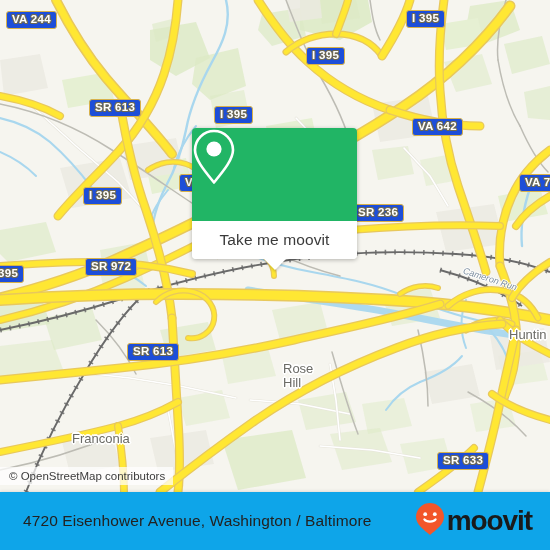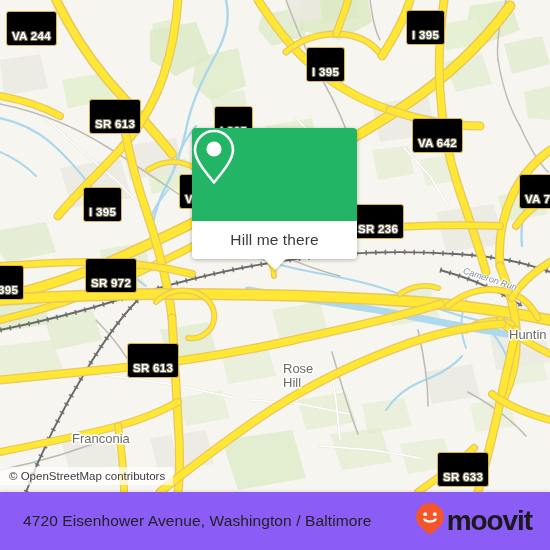--- a/index.html
+++ b/index.html
@@ -29,24 +29,24 @@
 
   .streamlabel{
     position:absolute;font-size:9px;color:#7d8fa0;font-style:italic;
     text-shadow:1px 0 #fff,-1px 0 #fff,0 1px #fff,0 -1px #fff;
     white-space:nowrap;
   }
 
   
   .shield{
     position:absolute;
-    background:#000000;
+    background:#1d4ed8;
     border:1.5px solid #d8b24a;
     border-radius:3px;
-    padding:18px 5px 2px 5px;
+    padding:1px 5px 2px 5px;
     font-size:11.5px;font-weight:bold;color:#ffffff;
     letter-spacing:.3px;
     text-shadow:
       1px 0 #6e6a55,-1px 0 #6e6a55,0 1px #6e6a55,0 -1px #6e6a55,
       .8px .8px #6e6a55,-.8px .8px #6e6a55,.8px -.8px #6e6a55,-.8px -.8px #6e6a55;
     white-space:nowrap;line-height:13px;
     box-sizing:border-box;
   }
 
   
@@ -87,21 +87,21 @@
     position:absolute;left:0;top:467px;
     background:rgba(255,255,255,.72);
     padding:3px 8px 3px 9px;
     font-size:11.5px;color:#3c3c3c;
     z-index:45;white-space:nowrap;
   }
 
   
   #bottombar{
     position:absolute;left:0;top:492px;width:550px;height:58px;
-    background:#8b5cf6;
+    background:#0ea5e9;
     box-shadow:0 -1px 3px rgba(0,0,0,.10);
     z-index:60;
   }
   #address{
     position:absolute;left:23px;top:50%;transform:translateY(-50%);
     font-size:15.5px;color:#222222;letter-spacing:.1px;white-space:nowrap;
   }
   #brand{
     position:absolute;right:18px;top:50%;transform:translateY(-50%);
     display:flex;align-items:center;gap:2px;
@@ -369,21 +369,21 @@
     <div id="popup">
       <div class="green">
         <span>
           <svg width="44" height="58" viewBox="0 0 44 58" xmlns="http://www.w3.org/2000/svg">
             <path d="M22 3 C11.5 3 3 11.5 3 22 C3 32 14 44.5 22 54.5 C30 44.5 41 32 41 22 C41 11.5 32.5 3 22 3 Z" fill="none" stroke="#ffffff" stroke-width="2.6" stroke-linejoin="round"></path>
             <circle cx="22" cy="21" r="7.6" fill="#ffffff"></circle>
           </svg>
         </span>
       </div>
       <div class="white">
-        <span class="lbl">Hill me there</span>
+        <span class="lbl">Take me moovit</span>
         <span class="tail"></span>
       </div>
     </div>
 
     <div id="attribution">© OpenStreetMap contributors</div>
   </div>
 
   <div id="bottombar">
     <div id="address">4720 Eisenhower Avenue, Washington / Baltimore</div>
     <div id="brand">

